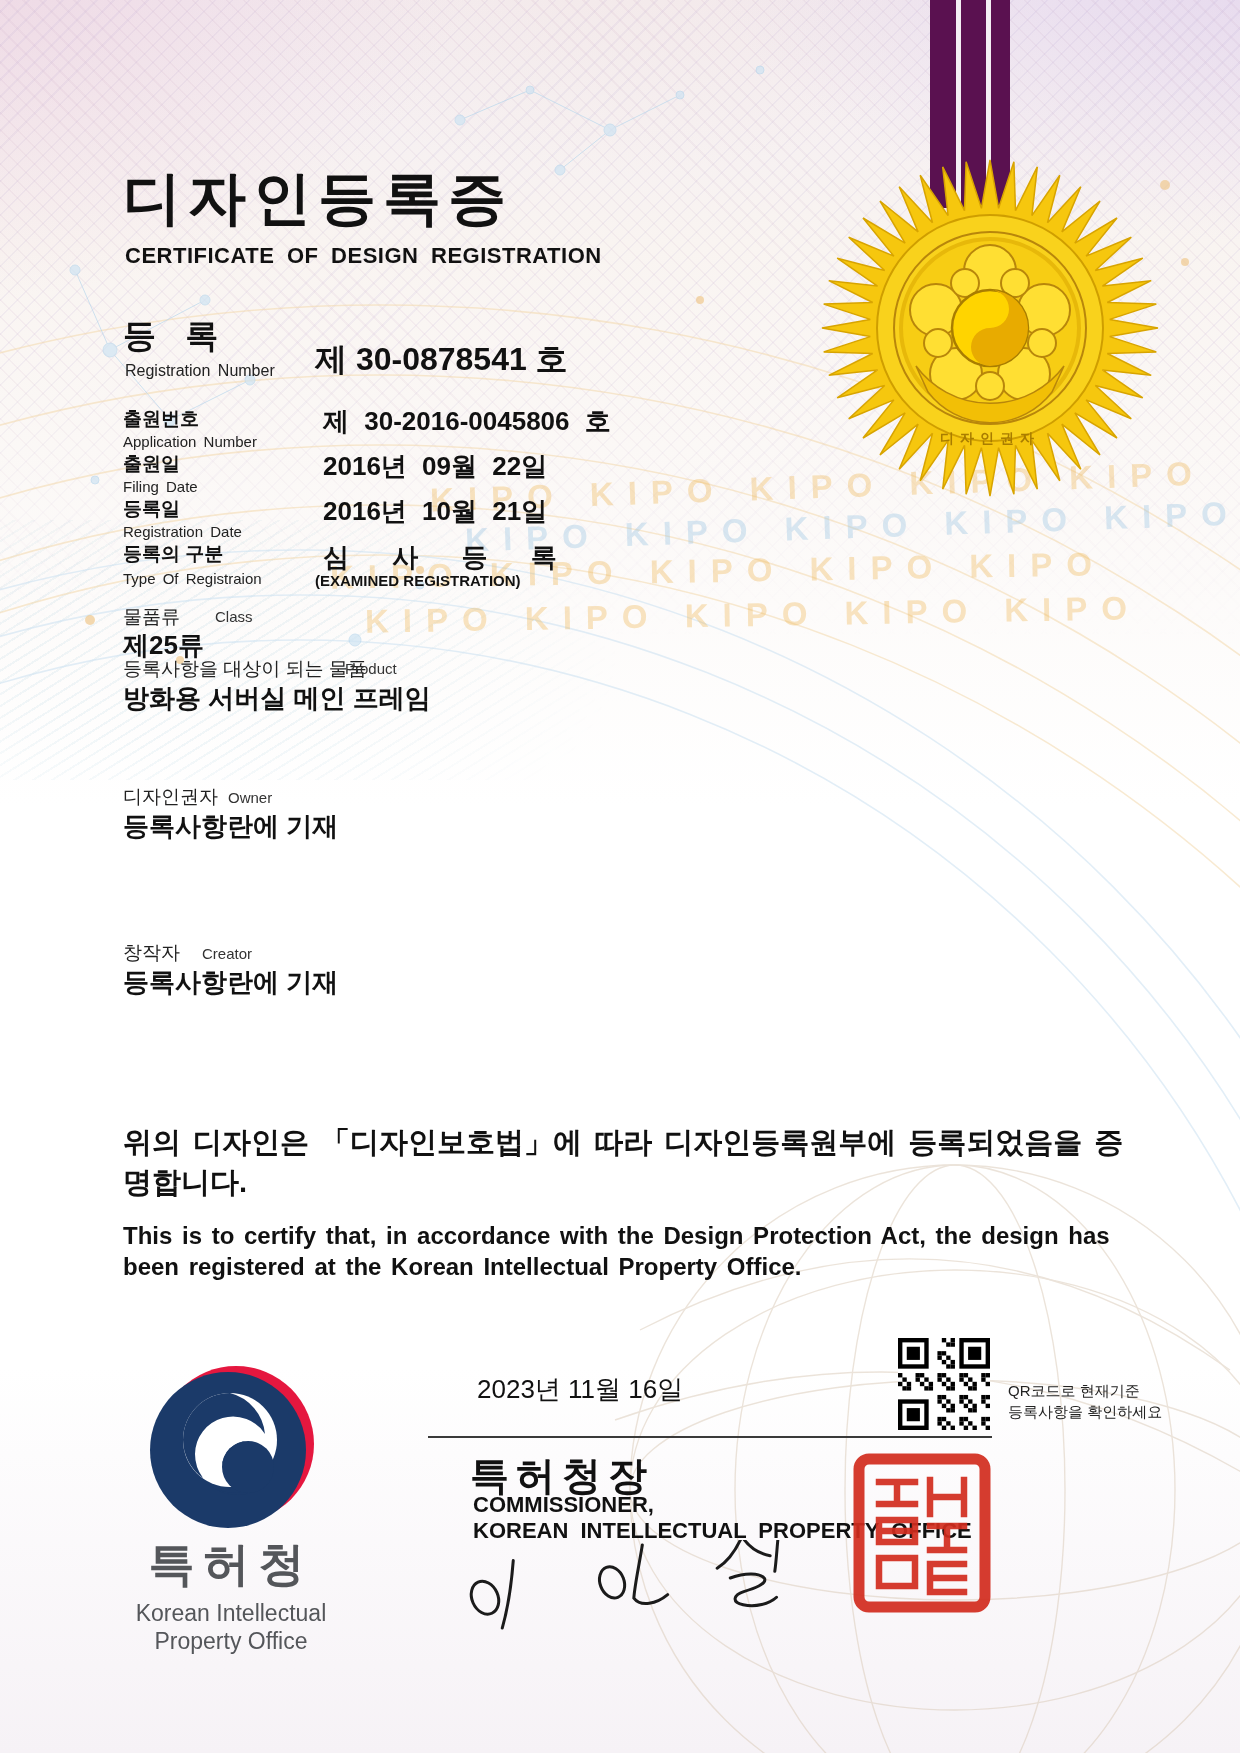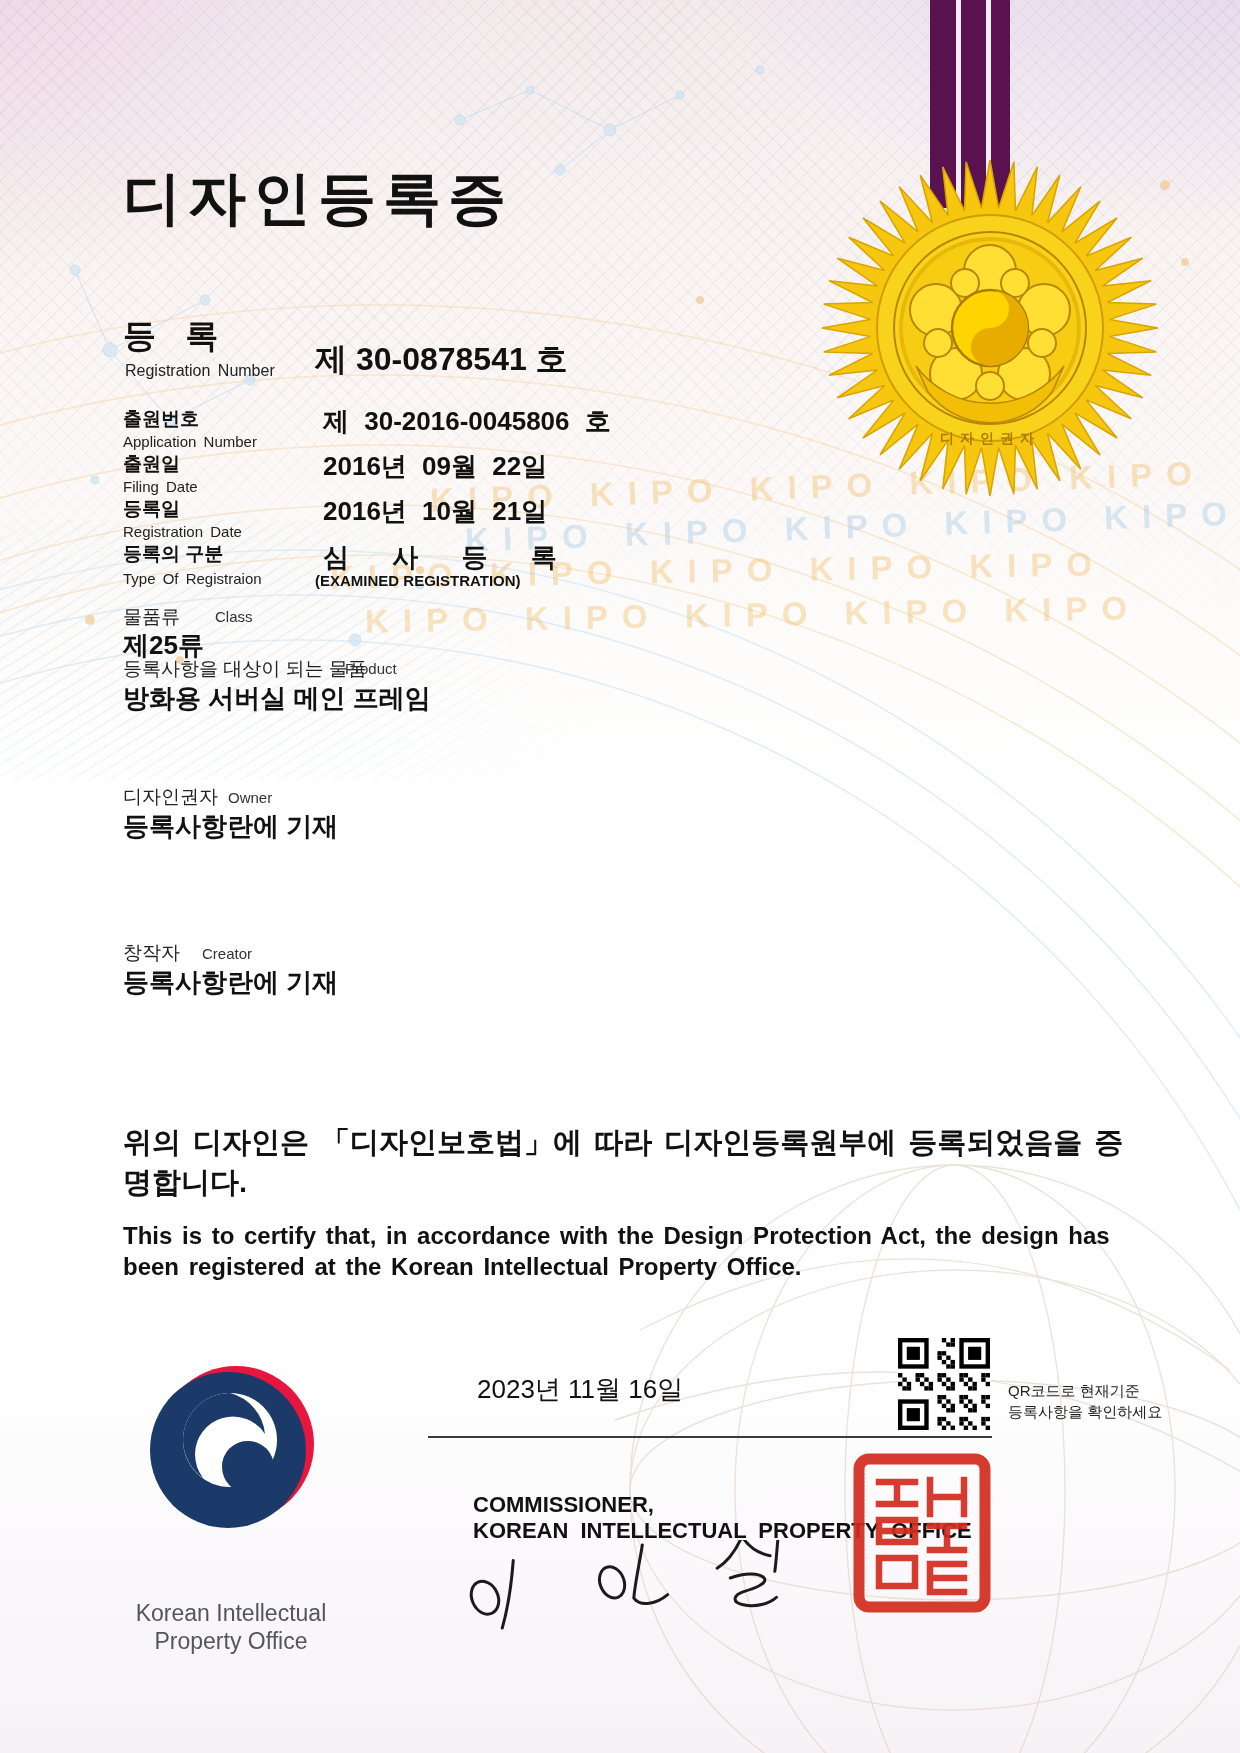--- a/index.html
+++ b/index.html
@@ -144,20 +144,21 @@
         <circle cx="170" cy="228" r="14"></circle>
         <circle cx="118" cy="185" r="14"></circle>
     </g>
     <circle cx="170" cy="170" r="38" fill="#ffd400" stroke="#a97d00" stroke-width="2.5"></circle>
     <path d="M170,132 a38,38 0 0 1 0,76 a19,19 0 0 1 0,-38 a19,19 0 0 0 0,-38 z" fill="#e8ab00"></path>
     <path d="M96,208 a92,92 0 0 0 148,0 l-12,26 a78,78 0 0 1 -124,0 z" fill="#f2bf06" stroke="#b8860b" stroke-width="1.5"></path>
   </svg>
   <div class="medal-txt">디자인권자</div>
 
   <div class="t title-ko">디자인등록증</div>
+  <div class="t title-en">CERTIFICATE OF DESIGN REGISTRATION</div>
 
   <div class="t lab-big" style="left:123px;top:314px">등 록</div>
   <div class="t val-big" style="left:315px;top:314px">제 30-0878541 호</div>
   <div class="t lab-en" style="left:125px;top:362px;font-size:16px">Registration Number</div>
 
   <div class="t lab-ko" style="left:123px;top:406px">출원번호</div>
   <div class="t lab-en" style="left:123px;top:433px">Application Number</div>
   <div class="t val" style="left:315px;top:404px">제 30-2016-0045806 호</div>
 
   <div class="t lab-ko" style="left:123px;top:451px">출원일</div>
@@ -287,20 +288,21 @@
         <rect x="74.47619047619048" y="87.61904761904762" width="4.380952380952381" height="4.380952380952381"></rect>
         <rect x="87.61904761904762" y="87.61904761904762" width="4.380952380952381" height="4.380952380952381"></rect>
       </g>
   </svg>
   <div class="t qr-cap">
     <span>QR코드로 현재기준</span><br>
     <span>등록사항을 확인하세요</span>
   </div>
 
   <div class="abs rule"></div>
+  <div class="t comm-ko">특허청장</div>
   <div class="t comm-1">COMMISSIONER,</div>
   <div class="t comm-2">KOREAN INTELLECTUAL PROPERTY OFFICE</div>
 
   <span class="hidden-data" style="left:560px;top:1570px">이 인 실</span>
   <svg class="abs" style="left:455px;top:1540px" width="360" height="100" viewBox="0 0 360 100">
     <g fill="none" stroke="#1b1b1b" stroke-width="3" stroke-linecap="round" transform="rotate(-6 180 50)">
       <ellipse cx="30" cy="42" rx="13" ry="17" transform="rotate(-18 30 42)"></ellipse>
       <path d="M62,8 C58,30 52,54 44,74"></path>
       <ellipse cx="158" cy="40" rx="12" ry="16" transform="rotate(-15 158 40)"></ellipse>
       <path d="M192,6 C186,28 180,46 178,58 C184,68 200,66 212,58"></path>
@@ -326,16 +328,17 @@
 
   <svg class="abs" style="left:148px;top:1364px" width="168" height="168" viewBox="0 0 168 168">
     <circle cx="88" cy="80" r="78" fill="#e5173f"></circle>
     <circle cx="80" cy="86" r="78" fill="#1b3a69"></circle>
     <circle cx="82" cy="76" r="47" fill="#ffffff"></circle>
     <path d="M82,29 a47,47 0 0 0 -47,47 a47,47 0 0 0 20,38 a40,40 0 0 1 -8,-24 a38,38 0 0 1 70,-20 a47,47 0 0 0 -35,-41 z" fill="#1b3a69"></path>
     <path d="M120,108 a40,40 0 0 1 -60,12 a44,44 0 0 0 45,8 a44,44 0 0 0 15,-20 z" fill="#1b3a69"></path>
     <circle cx="100" cy="103" r="26" fill="#1b3a69"></circle>
     <path d="M74,103 a26,26 0 0 1 26,-26 a30,30 0 0 0 -26,26 z" fill="#1b3a69"></path>
   </svg>
+  <div class="t agency-ko">특허청</div>
   <div class="t agency-en" style="top:1600px">Korean Intellectual</div>
   <div class="t agency-en" style="top:1628px">Property Office</div>
 
 </div>
 
 </body></html>

